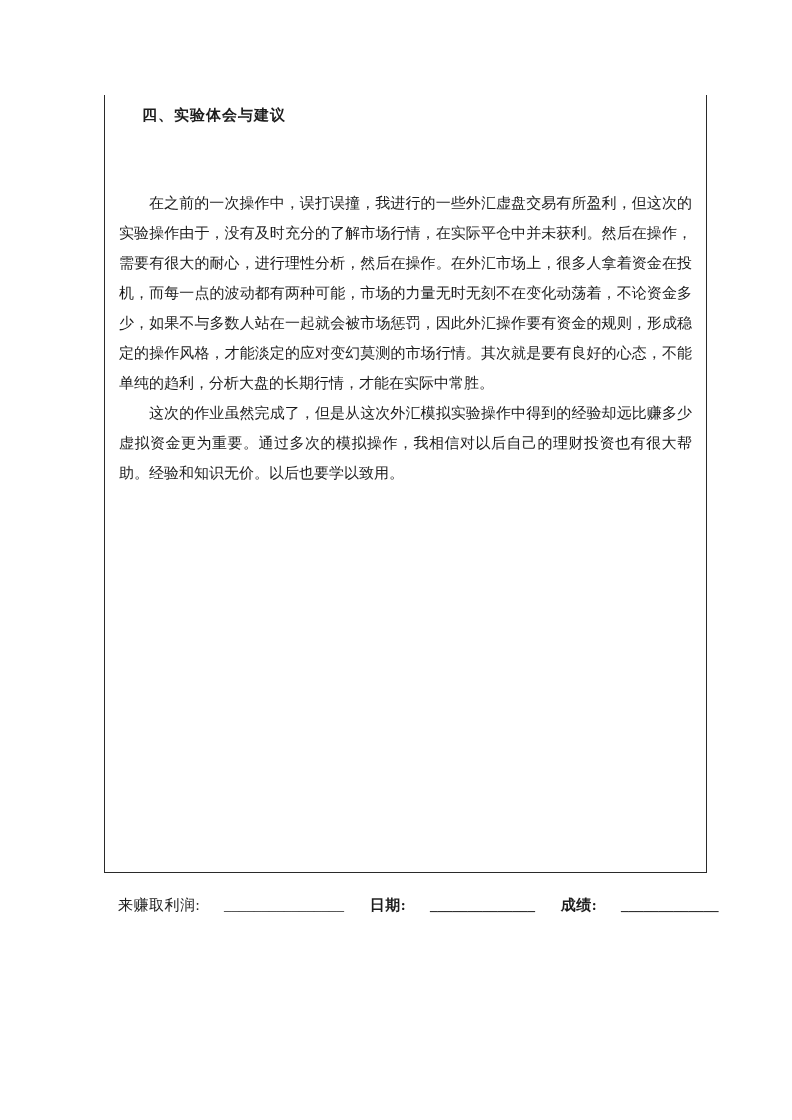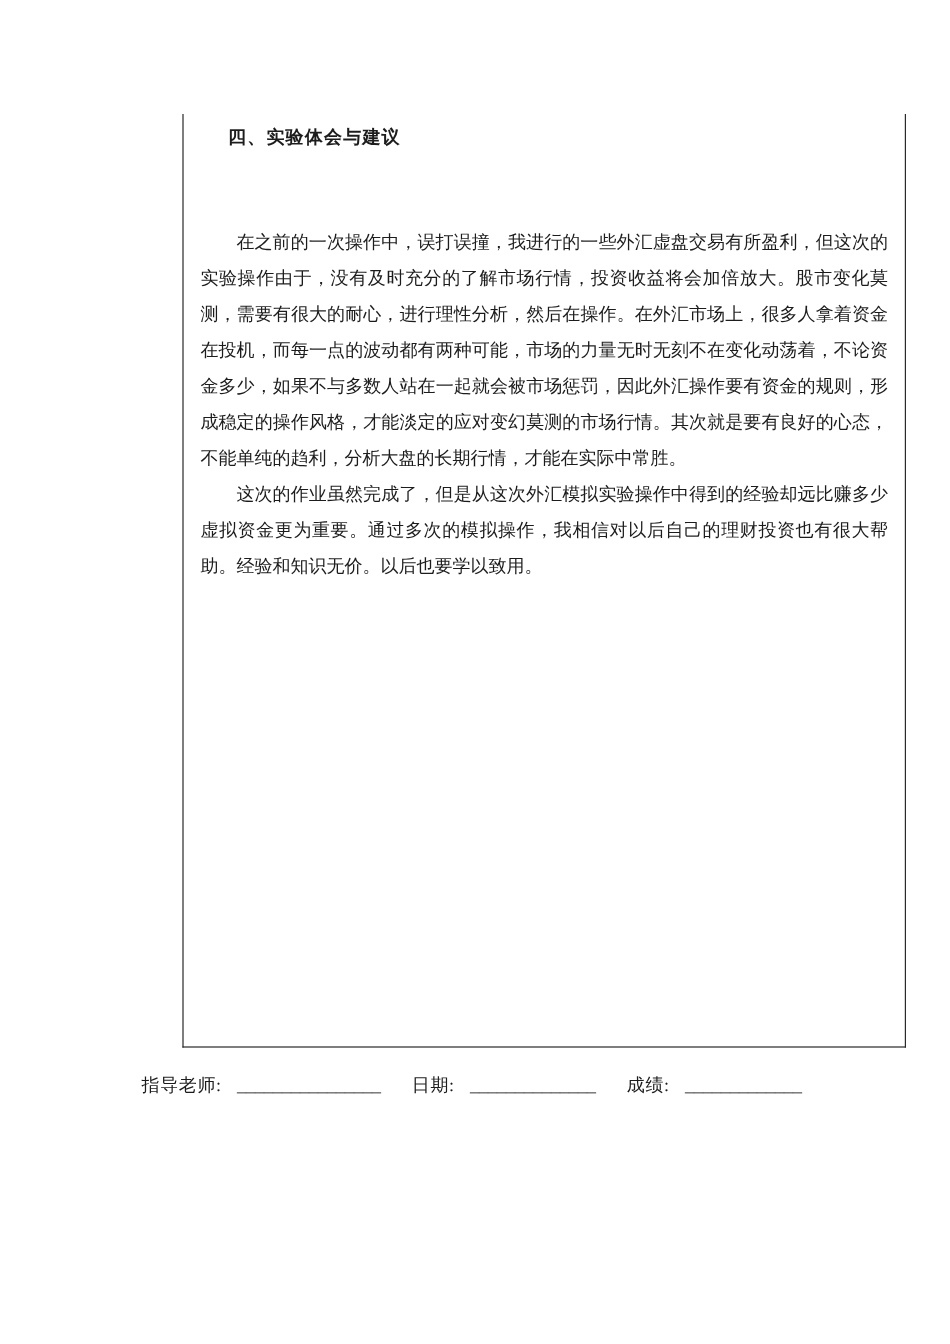--- a/index.html
+++ b/index.html
@@ -21,21 +21,20 @@
   .content-box {
     position: absolute;
     left: 104px;
     top: 95px;
     width: 603px;
     height: 778px;
     border-left: 1.5px solid #2a2a2a;
     border-right: 1.5px solid #2a2a2a;
     border-bottom: 1.5px solid #2a2a2a;
     background: #ffffff;
-    margin-left: 48px;
   }
   .section-heading {
     margin: 0;
     padding: 9px 0 0 37px;
     font-size: 15px;
     line-height: 22px;
     font-weight: bold;
     letter-spacing: 1px;
     font-family: "Liberation Sans", "DejaVu Sans", sans-serif;
   }
@@ -52,41 +51,41 @@
   .sign-row {
     position: absolute;
     left: 118px;
     top: 894px;
     width: 560px;
     font-size: 15px;
     line-height: 22px;
     white-space: nowrap;
   }
   .sign-group { display: inline-block; }
-  .sign-group + .sign-group { margin-left: 22px; }
+  .sign-group + .sign-group { margin-left: 22px; font-weight: bold; }
   .sign-label { letter-spacing: 0.5px; }
-  .blank-line { margin-left: 9px; letter-spacing: 0; }
+  .blank-line { margin-left: 20px; letter-spacing: 0; }
 </style>
 </head>
 <body>
 
 <div class="page">
 
   <div class="content-box">
     <h3 class="section-heading">四、实验体会与建议</h3>
 
     <div class="body-text">
-      <p>在之前的一次操作中，误打误撞，我进行的一些外汇虚盘交易有所盈利，但这次的实验操作由于，没有及时充分的了解市场行情，投资收益将会加倍放大。股市变化莫测，需要有很大的耐心，进行理性分析，然后在操作。在外汇市场上，很多人拿着资金在投机，而每一点的波动都有两种可能，市场的力量无时无刻不在变化动荡着，不论资金多少，如果不与多数人站在一起就会被市场惩罚，因此外汇操作要有资金的规则，形成稳定的操作风格，才能淡定的应对变幻莫测的市场行情。其次就是要有良好的心态，不能单纯的趋利，分析大盘的长期行情，才能在实际中常胜。</p>
+      <p>在之前的一次操作中，误打误撞，我进行的一些外汇虚盘交易有所盈利，但这次的实验操作由于，没有及时充分的了解市场行情，在实际平仓中并未获利。然后在操作，需要有很大的耐心，进行理性分析，然后在操作。在外汇市场上，很多人拿着资金在投机，而每一点的波动都有两种可能，市场的力量无时无刻不在变化动荡着，不论资金多少，如果不与多数人站在一起就会被市场惩罚，因此外汇操作要有资金的规则，形成稳定的操作风格，才能淡定的应对变幻莫测的市场行情。其次就是要有良好的心态，不能单纯的趋利，分析大盘的长期行情，才能在实际中常胜。</p>
       <p>这次的作业虽然完成了，但是从这次外汇模拟实验操作中得到的经验却远比赚多少虚拟资金更为重要。通过多次的模拟操作，我相信对以后自己的理财投资也有很大帮助。经验和知识无价。以后也要学以致用。</p>
     </div>
   </div>
 
   <div class="sign-row">
     <span class="sign-group">
-      <span class="sign-label">指导老师:</span>
+      <span class="sign-label">来赚取利润:</span>
       <span class="blank-line">________________</span>
     </span>
     <span class="sign-group">
       <span class="sign-label">日期:</span>
       <span class="blank-line">______________</span>
     </span>
     <span class="sign-group">
       <span class="sign-label">成绩:</span>
       <span class="blank-line">_____________</span>
     </span>

